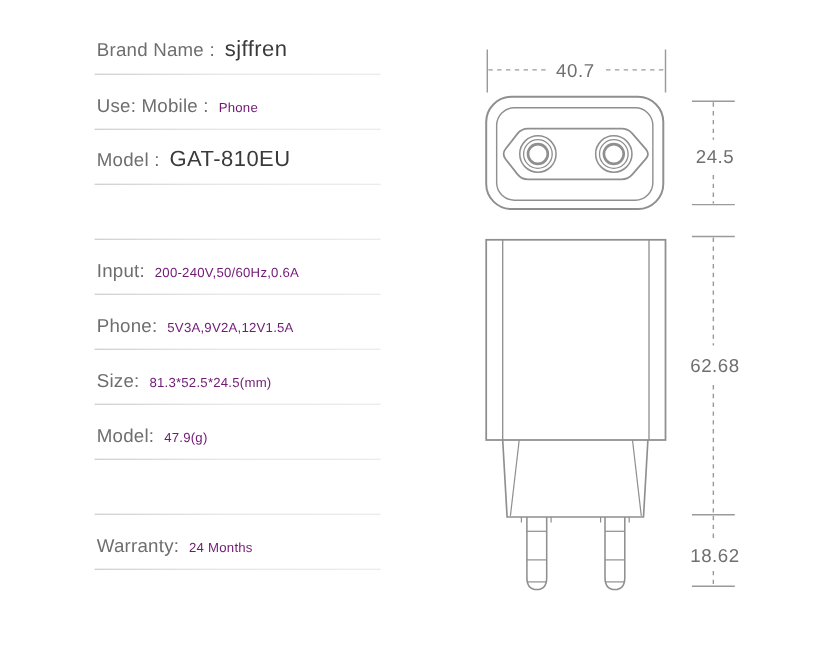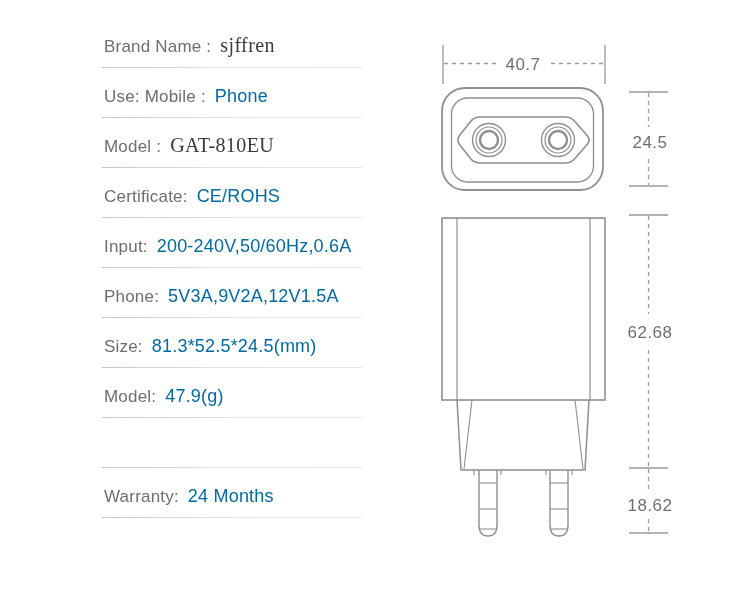--- a/index.html
+++ b/index.html
@@ -16,21 +16,20 @@
     width: 750px;
     height: 600px;
     background: #ffffff;
   }
   
   .spec-list {
     position: absolute;
     left: 86px;
     top: 18px;
     width: 260px;
-    margin-left: 16px;
   }
   .spec-row {
     position: relative;
     height: 50px;
     box-sizing: border-box;
   }
   .spec-row .text {
     position: absolute;
     left: 2px;
     bottom: 11px;
@@ -46,26 +45,26 @@
     width: 100%;
     height: 1px;
     background: linear-gradient(to right, #c6c6c6, #e2e2e2 45%, #e7e7e7);
   }
   .spec-label {
     font-size: 17px;
     color: #6e6e6e;
     letter-spacing: 0.2px;
   }
   .spec-value {
-    font-size: 18px;
-    color: #0369a1;
+    font-size: 12px;
+    color: #701a75;
     letter-spacing: 0.2px;
   }
   .spec-value.serif {
-    font-family: Liberation Serif, serif;
+    font-family: Liberation Sans, sans-serif;
     font-size: 20px;
     color: #3a3a3a;
     letter-spacing: 0.4px;
   }
   
   .drawing {
     position: absolute;
     left: 420px;
     top: 30px;
     width: 312px;
@@ -103,24 +102,20 @@
 
     <div class="spec-row">
       <div class="text">
         <span class="spec-label">Model :</span>
         <span class="spec-value serif">GAT-810EU</span>
       </div>
       <div class="divider"></div>
     </div>
 
     <div class="spec-row">
-      <div class="text">
-        <span class="spec-label">Certificate:</span>
-        <span class="spec-value">CE/ROHS</span>
-      </div>
       <div class="divider"></div>
     </div>
 
     <div class="spec-row">
       <div class="text">
         <span class="spec-label">Input:</span>
         <span class="spec-value">200-240V,50/60Hz,0.6A</span>
       </div>
       <div class="divider"></div>
     </div>

